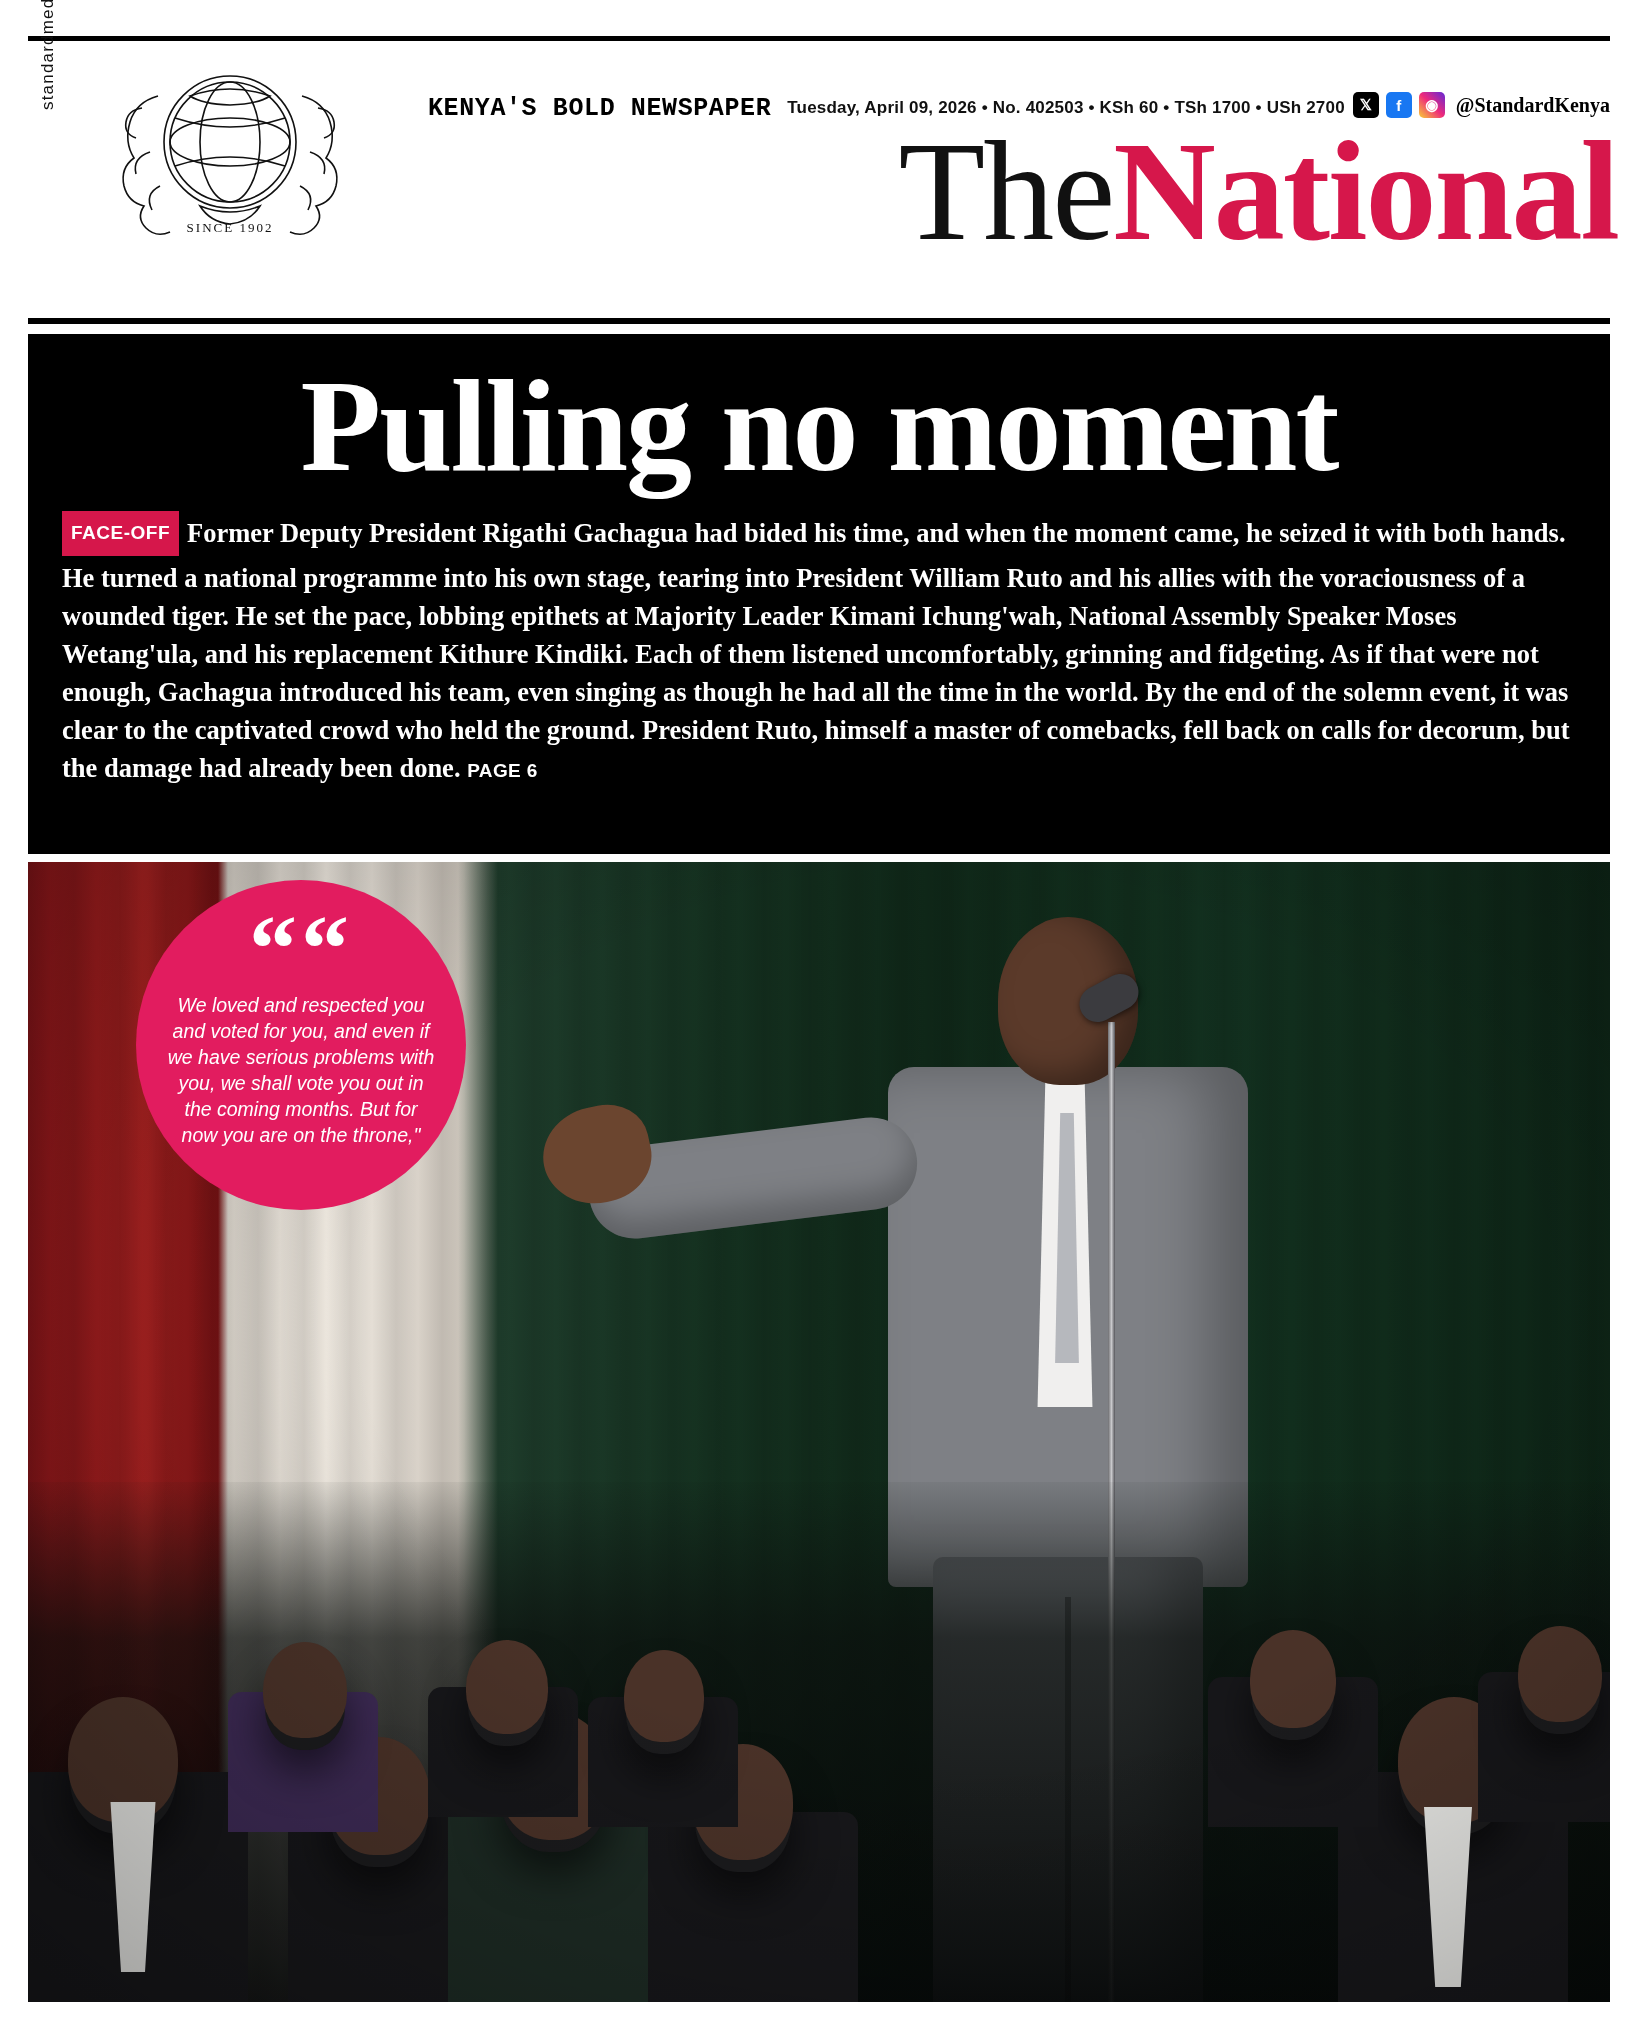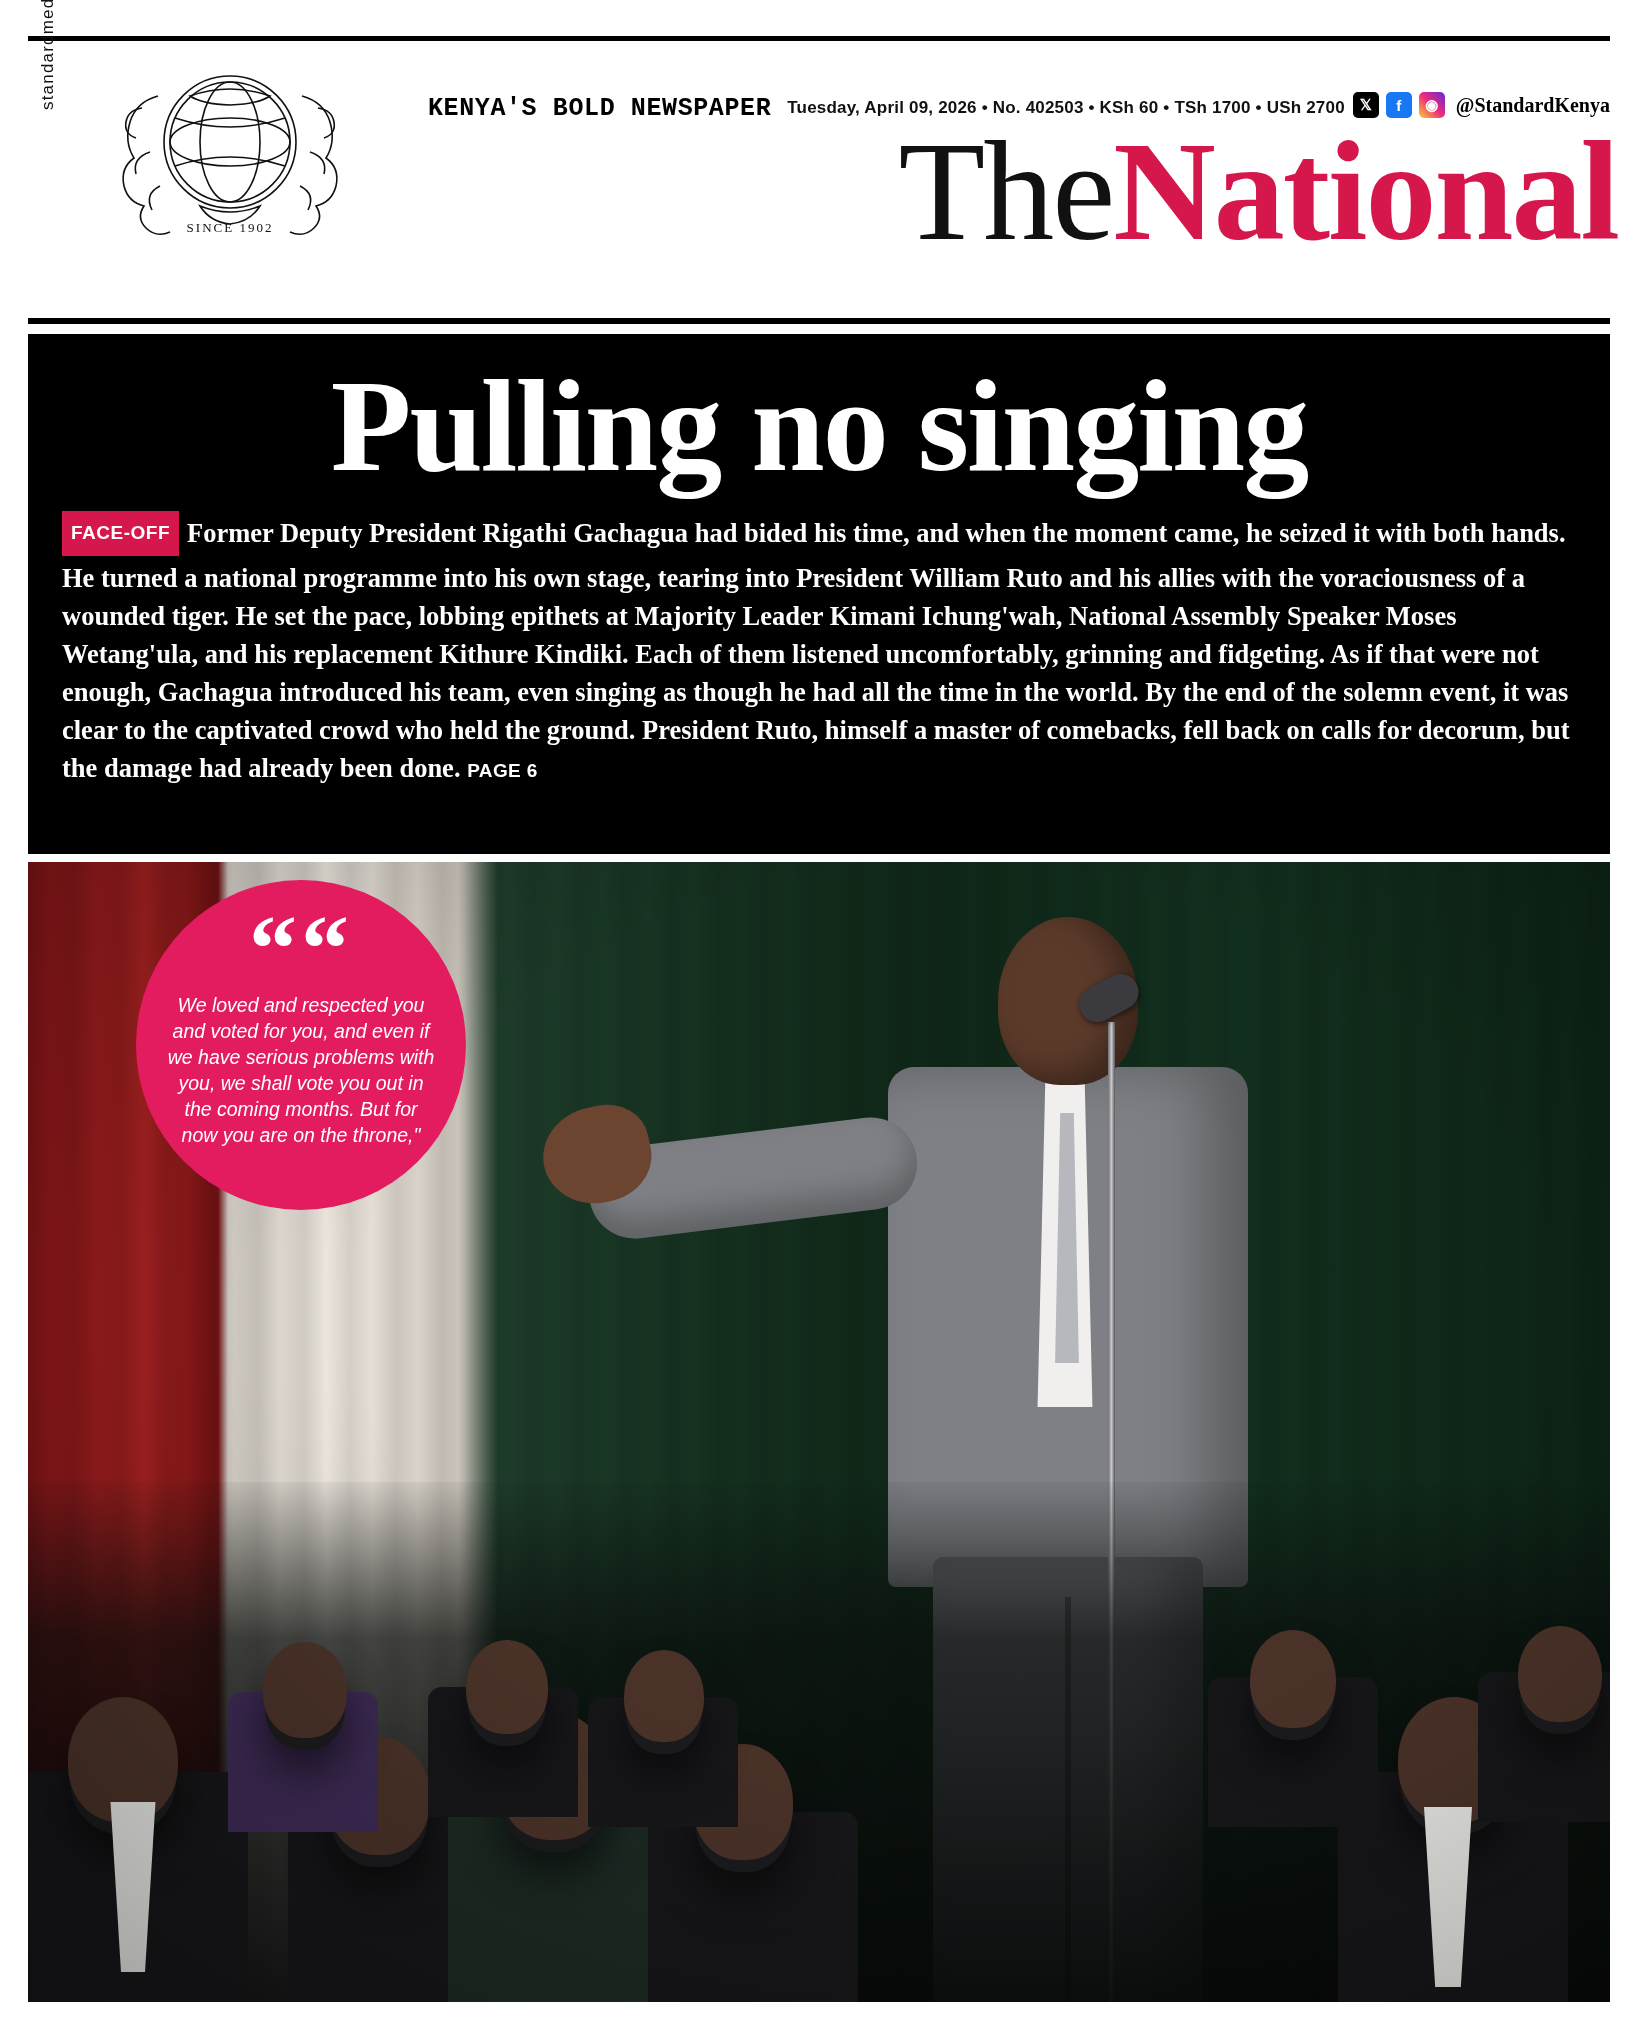--- a/index.html
+++ b/index.html
@@ -447,21 +447,21 @@
     </div>
 
     <div class="nameplate">
       <span class="the">The</span><span class="standard">National</span>
     </div>
   </div>
 
   <div class="mast-rule"></div>
 
   <div class="banner">
-    <div class="headline">Pulling no singing</div>
+    <div class="headline">Pulling no moment</div>
     <div class="standfirst">
       <span class="face-off">FACE-OFF</span><span>Former Deputy President Rigathi Gachagua had bided his time, and when the moment came, he seized it with both hands. He turned a national programme into his own stage, tearing into President William Ruto and his allies with the voraciousness of a wounded tiger. He set the pace, lobbing epithets at Majority Leader Kimani Ichung'wah, National Assembly Speaker Moses Wetang'ula, and his replacement Kithure Kindiki. Each of them listened uncomfortably, grinning and fidgeting. As if that were not enough, Gachagua introduced his team, even singing as though he had all the time in the world. By the end of the solemn event, it was clear to the captivated crowd who held the ground. President Ruto, himself a master of comebacks, fell back on calls for decorum, but the damage had already been done.</span> <span class="page-ref">PAGE 6</span>
     </div>
   </div>
 
   <div class="photo">
     <div class="photo-bg"></div>
     <div class="curtain-shadow"></div>
 
     <div class="speaker-figure">

